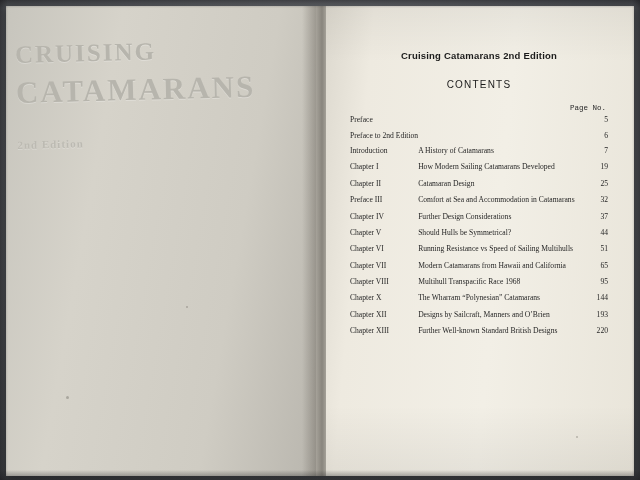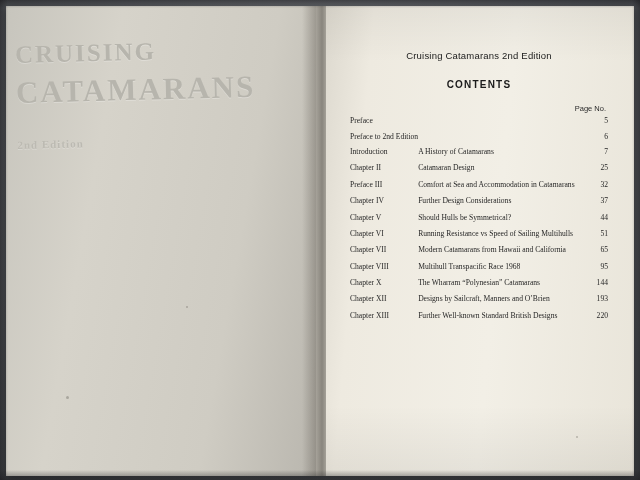--- a/index.html
+++ b/index.html
@@ -96,38 +96,38 @@
   .content-area {
     position: absolute;
     left: 24px;
     top: 44px;
     width: 258px;
   }
 
   .book-title {
     text-align: center;
     font-size: 9.5px;
-    font-weight: normal;
+    font-weight: bold;
     font-family: "Liberation Sans", sans-serif;
     color: #1b1b1b;
     letter-spacing: 0.2px;
   }
   .contents-heading {
     text-align: center;
     font-size: 10px;
-    font-weight: bold;
+    font-weight: normal;
     font-family: "Liberation Sans", sans-serif;
     color: #1b1b1b;
     letter-spacing: 1.2px;
     margin-top: 18px;
   }
   .pageno-header {
     text-align: right;
     font-size: 7.5px;
-    font-family: Liberation Sans, sans-serif;
+    font-family: Liberation Mono, monospace;
     color: #2a2a2a;
     margin-top: 14px;
     padding-right: 2px;
   }
 
   table.toc {
     width: 100%;
     border-collapse: collapse;
     font-family: "Liberation Serif", serif;
   }
@@ -221,20 +221,25 @@
                 <td class="col-label">Preface to 2nd Edition</td>
                 <td class="col-title"></td>
                 <td class="col-page">6</td>
               </tr>
               <tr>
                 <td class="col-label">Introduction</td>
                 <td class="col-title">A History of Catamarans</td>
                 <td class="col-page">7</td>
               </tr>
               <tr>
+                <td class="col-label">Chapter I</td>
+                <td class="col-title">How Modern Sailing Catamarans Developed</td>
+                <td class="col-page">19</td>
+              </tr>
+              <tr>
                 <td class="col-label">Chapter II</td>
                 <td class="col-title">Catamaran Design</td>
                 <td class="col-page">25</td>
               </tr>
               <tr>
                 <td class="col-label">Preface III</td>
                 <td class="col-title">Comfort at Sea and Accommodation in Catamarans</td>
                 <td class="col-page">32</td>
               </tr>
               <tr>

